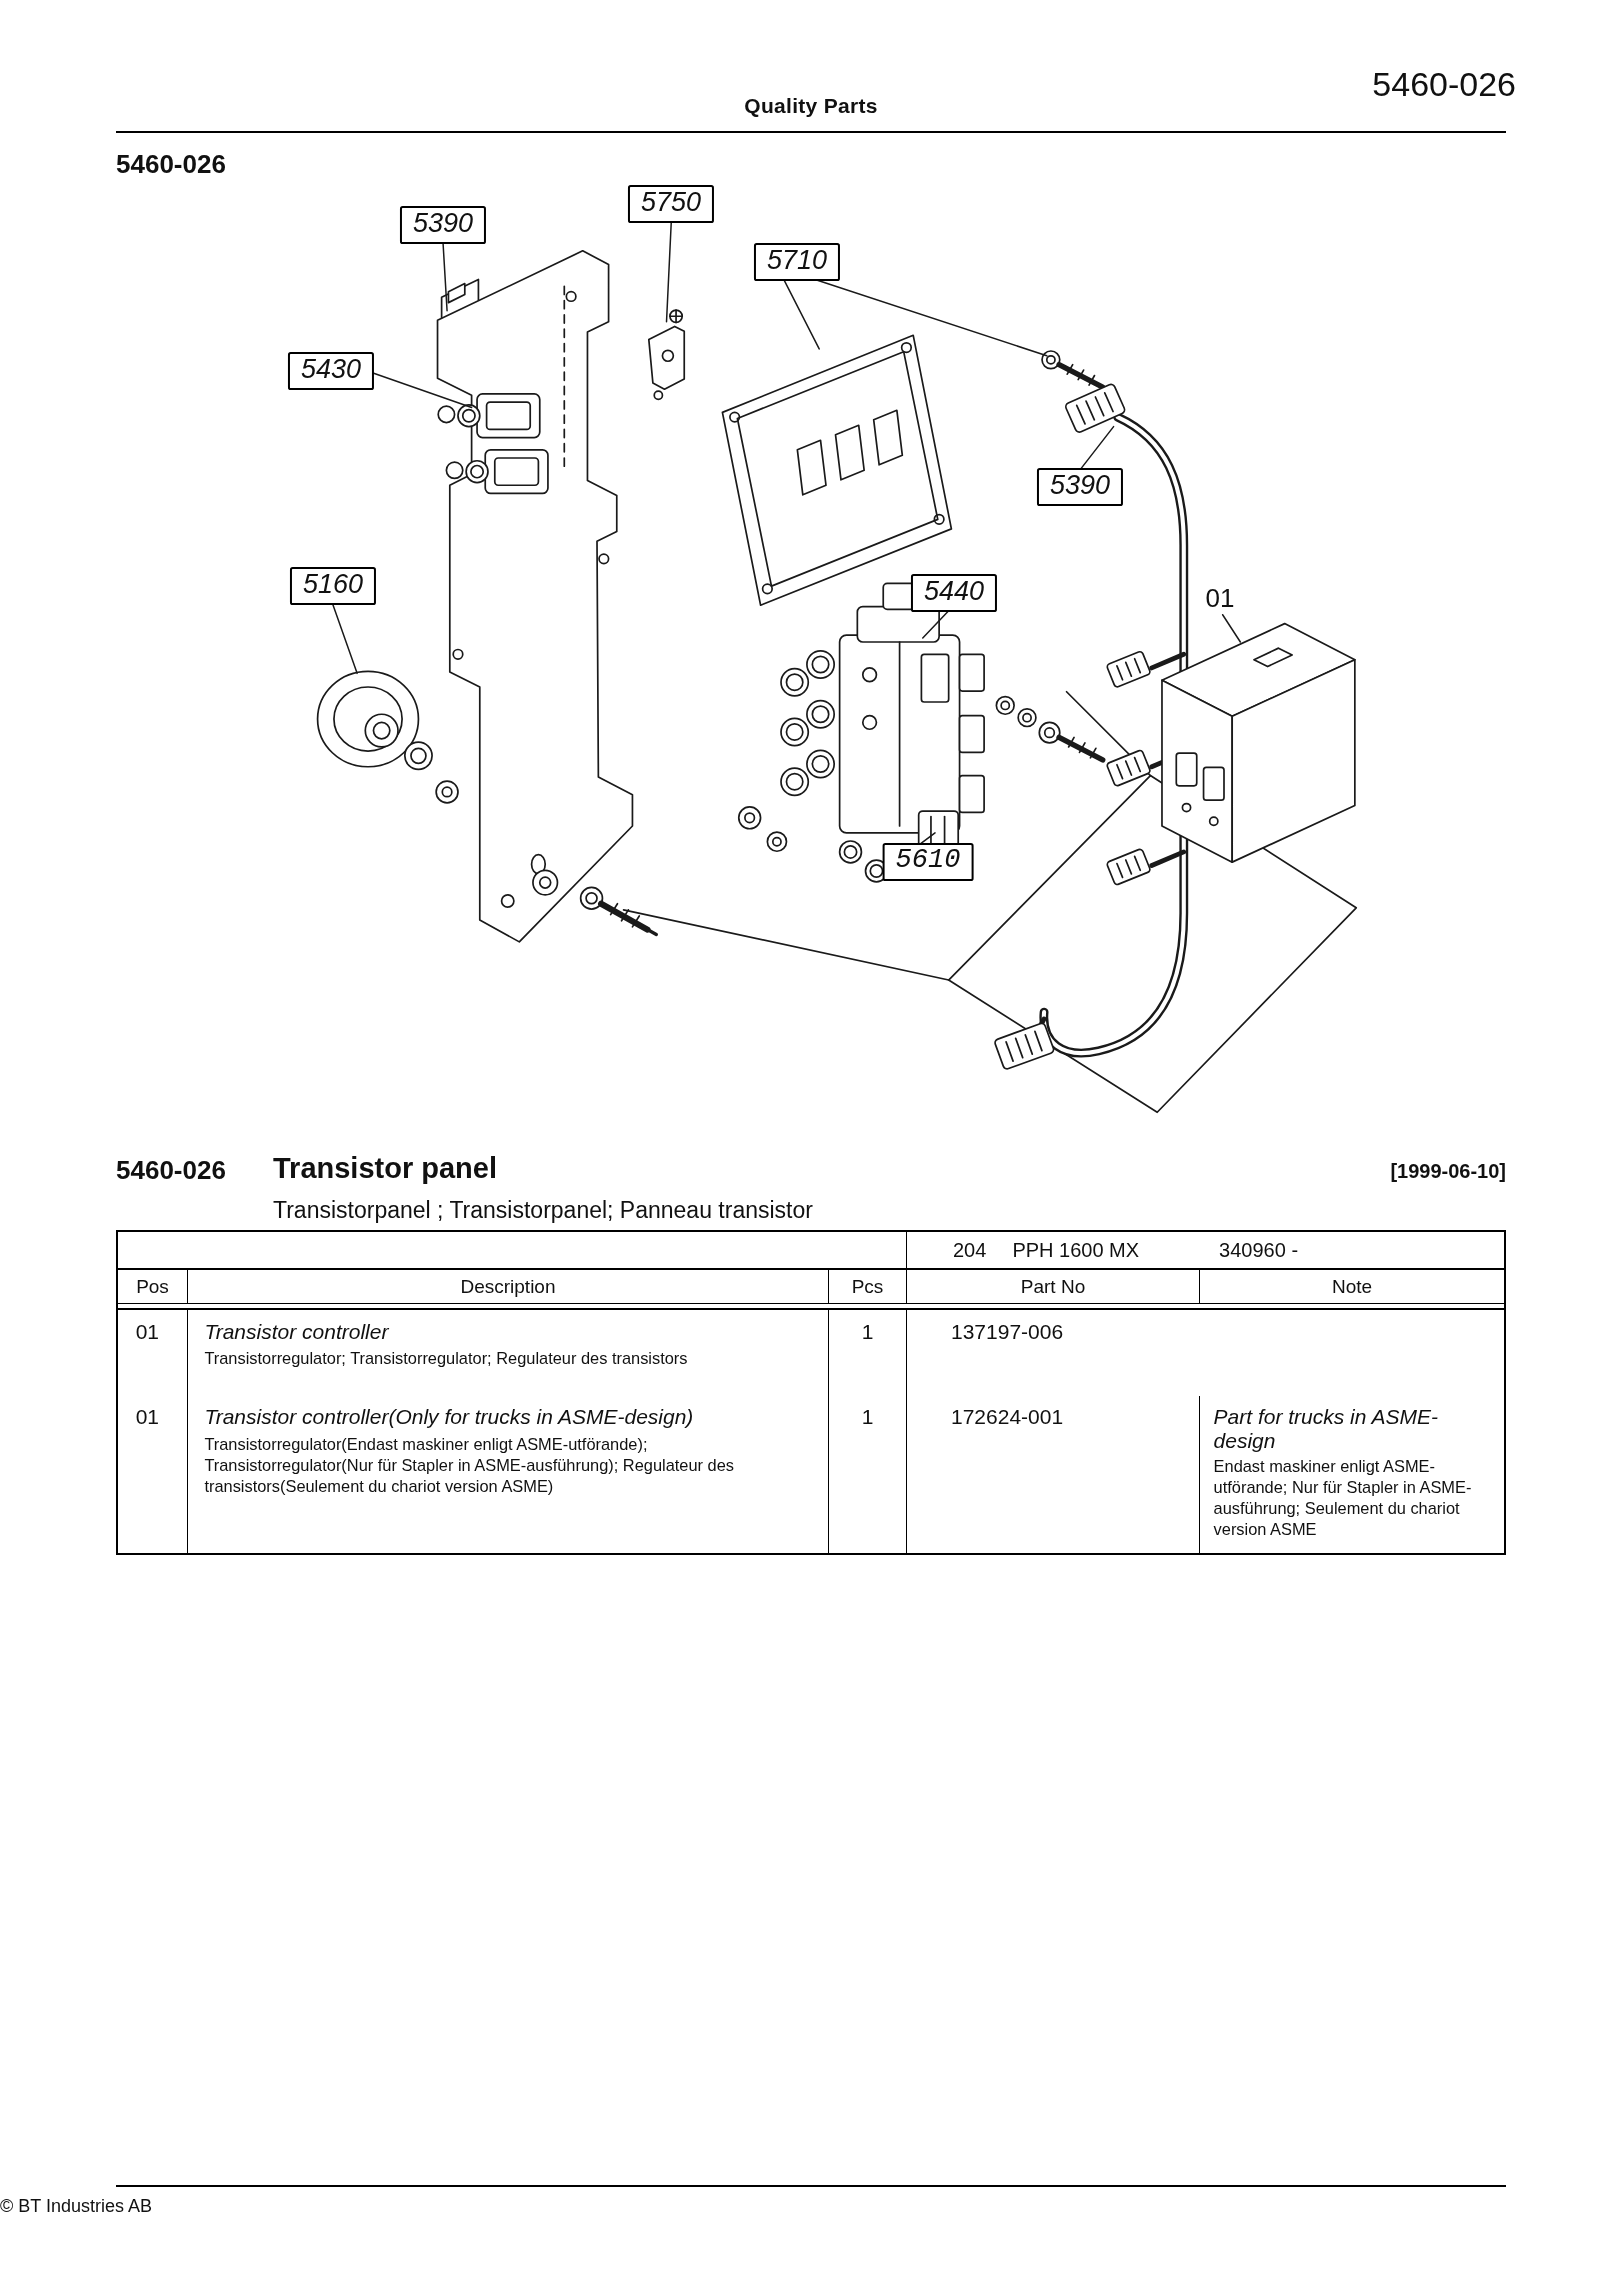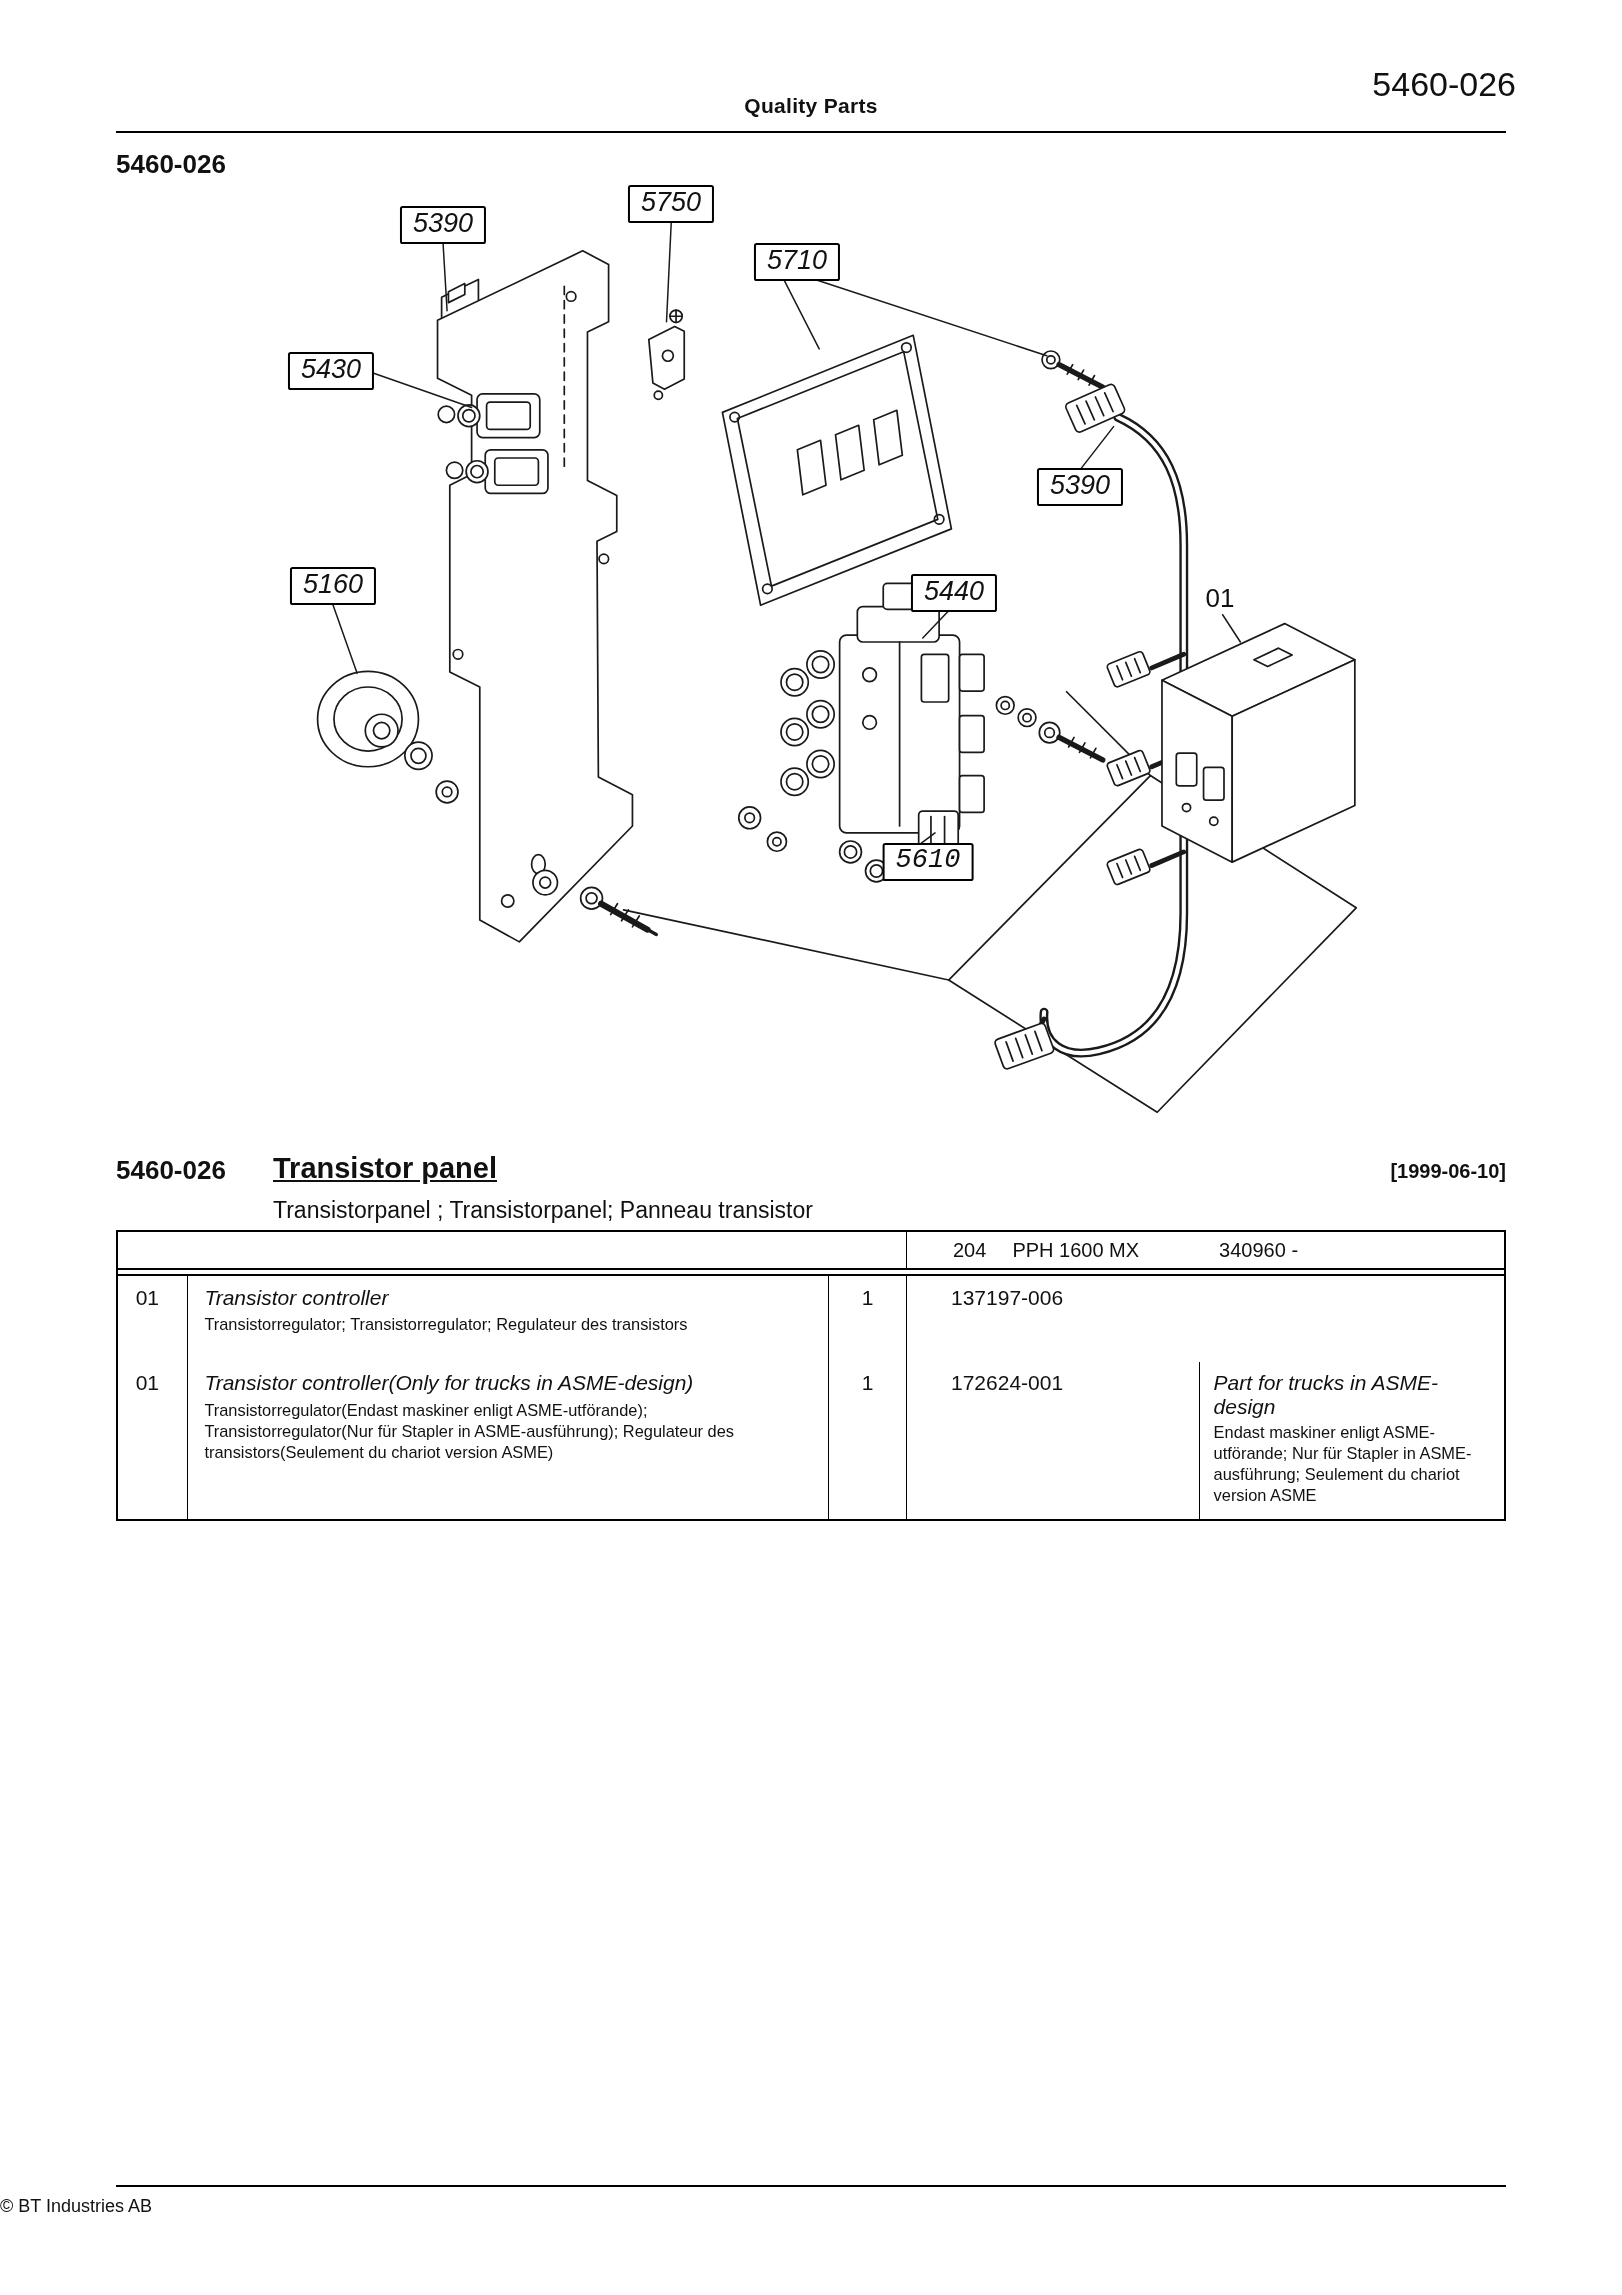--- a/index.html
+++ b/index.html
@@ -21,21 +21,21 @@
   .callout {
     position:absolute; transform:translate(-50%,-50%);
     border:2px solid #000; border-radius:2.7px; background:#fff;
     font-size:27px; font-style:italic; padding:2px 11px 4.8px; line-height:1;
     white-space:nowrap;
   }
   .plain-label { position:absolute; transform:translate(-50%,-50%); font-size:26px; }
 
   
   .sec-code  { position:absolute; top:1155px; left:116px;  font-weight:bold; font-size:26px; }
-  .sec-title { position:absolute; top:1152px; left:273px;  font-weight:bold; font-size:29px;text-decoration:underline; }
+  .sec-title { position:absolute; top:1152px; left:273px;  font-weight:bold; font-size:29px; }
   .sec-date  { position:absolute; top:1160px; right:116px; font-weight:bold; font-size:20px; }
   .sec-sub   { position:absolute; top:1197px; left:273px;  font-size:23px; }
 
   
   .parts-table { position:absolute; top:1230px; left:116px; width:1390px; border:2px solid #000; background:#fff; }
   .model-row { display:flex; height:38px; border-bottom:2px solid #000; align-items:center; font-size:20px; }
   .model-left { width:789px; align-self:stretch; border-right:1.7px solid #000; }
   .model-right { flex:1; display:flex; align-items:flex-start; padding-left:46px; }
   .model-name { margin-left:26px; }
   .model-serial { margin-left:80px; }
@@ -278,20 +278,27 @@
 
   <div class="parts-table">
     <div class="model-row">
       <div class="model-left"></div>
       <div class="model-right">
         <span>204</span>
         <span class="model-name">PPH 1600 MX</span>
         <span class="model-serial">340960 -</span>
       </div>
     </div>
+    <div class="grid-row header-row">
+        <div class="th">Pos</div>
+        <div class="th">Description</div>
+        <div class="th">Pcs</div>
+        <div class="th">Part No</div>
+        <div class="th">Note</div>
+      </div>
     <div class="dbl-line"></div>
     <div>
         <div class="grid-row body-row">
           <div class="td td-pos">01</div>
           <div class="td td-desc">
             <div class="main">Transistor controller</div>
             <div class="sub">Transistorregulator; Transistorregulator; Regulateur des transistors</div>
           </div>
           <div class="td td-pcs">1</div>
           <div class="td td-part">137197-006</div>

